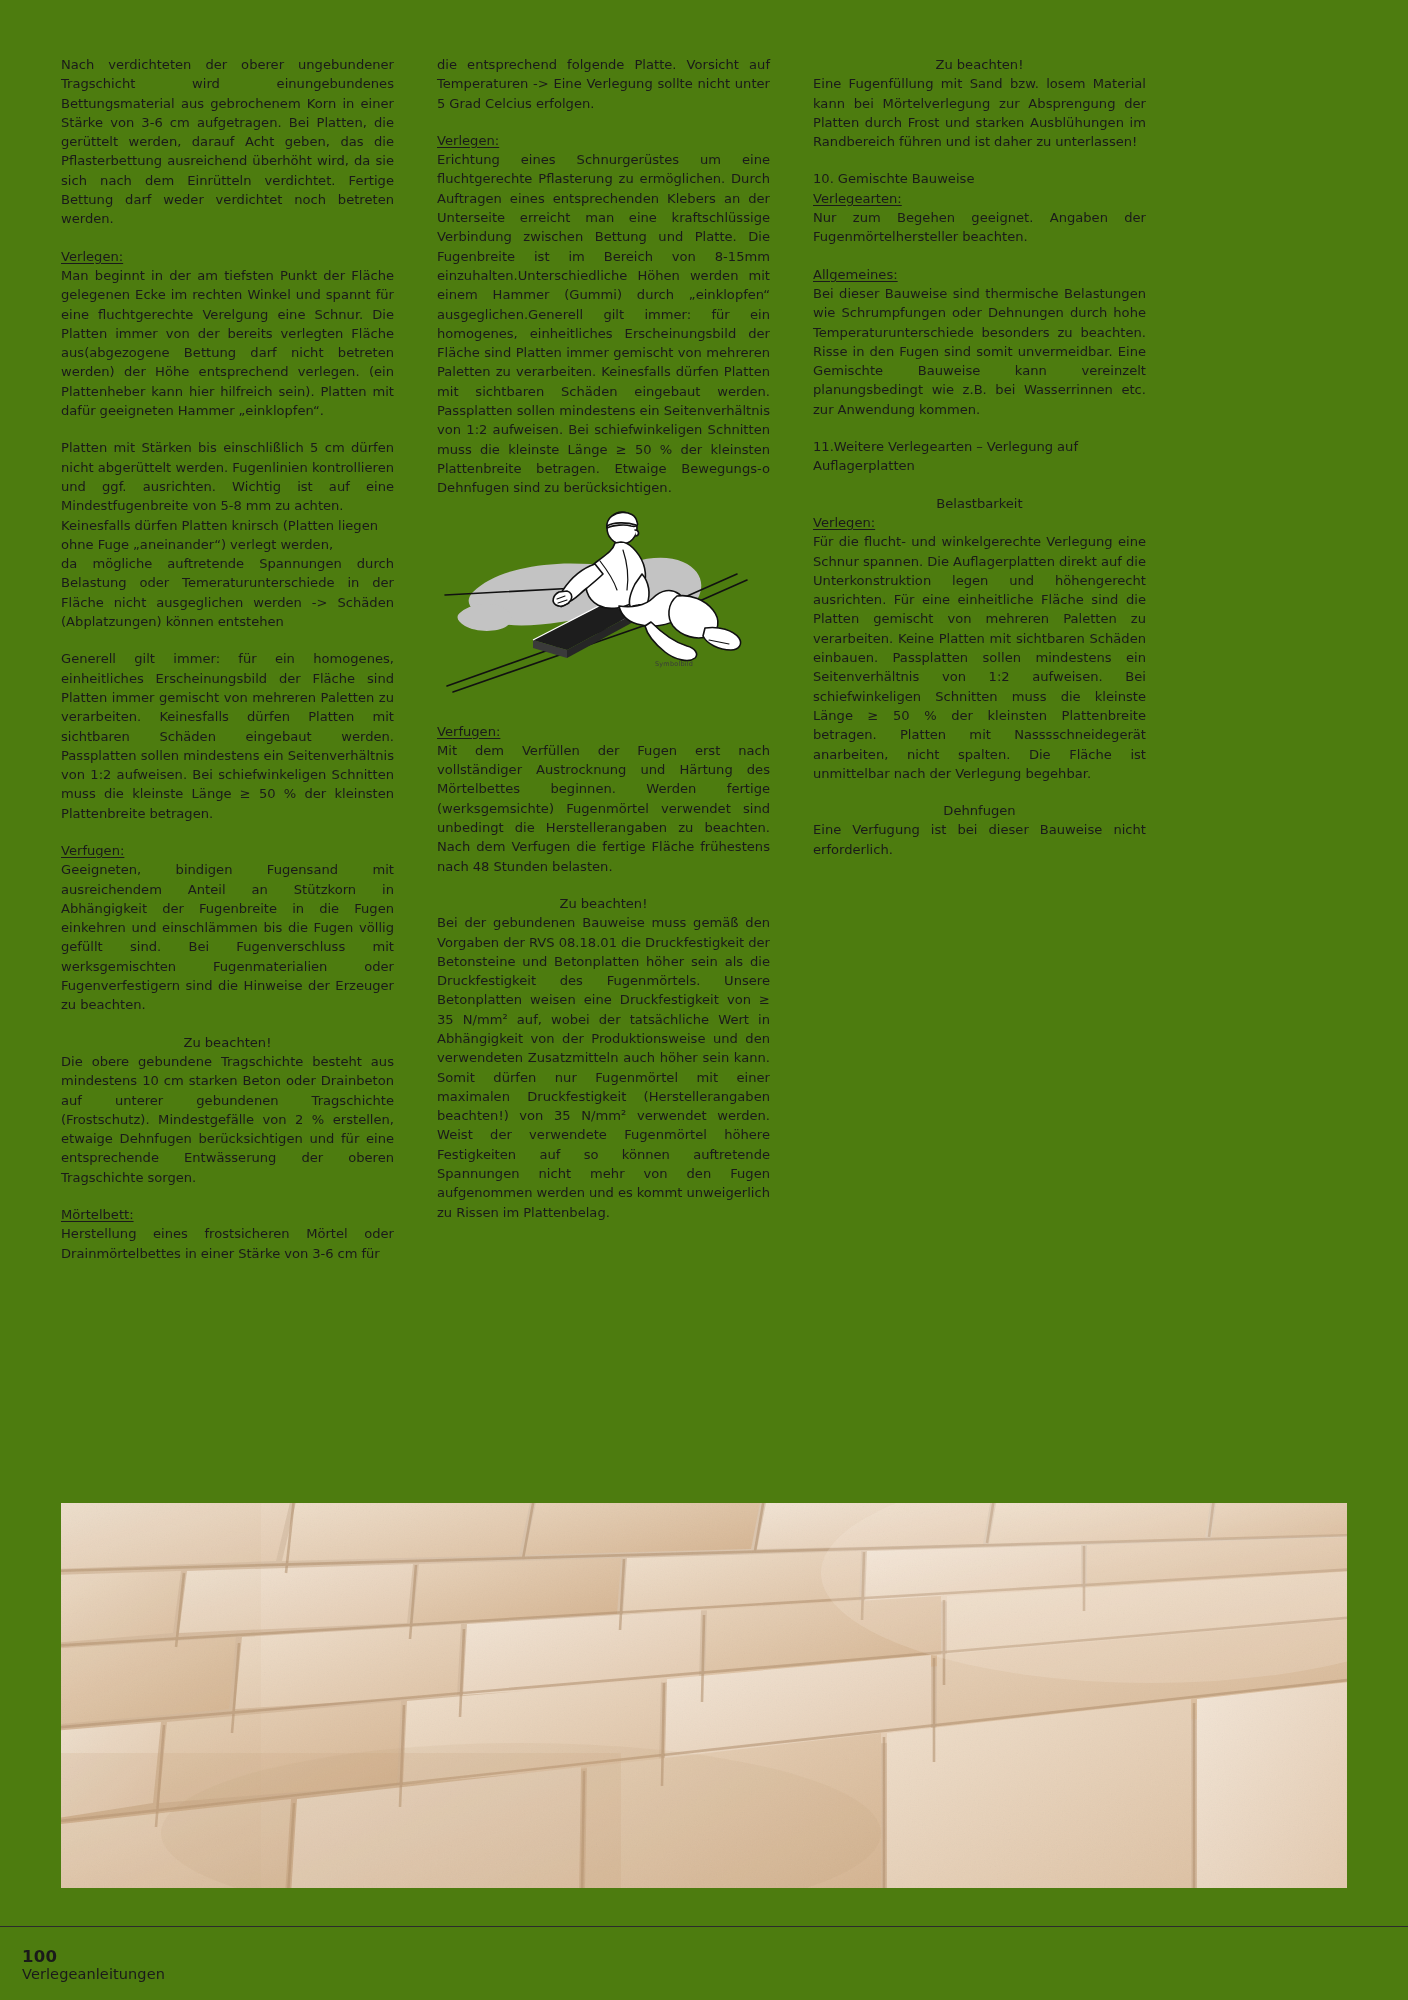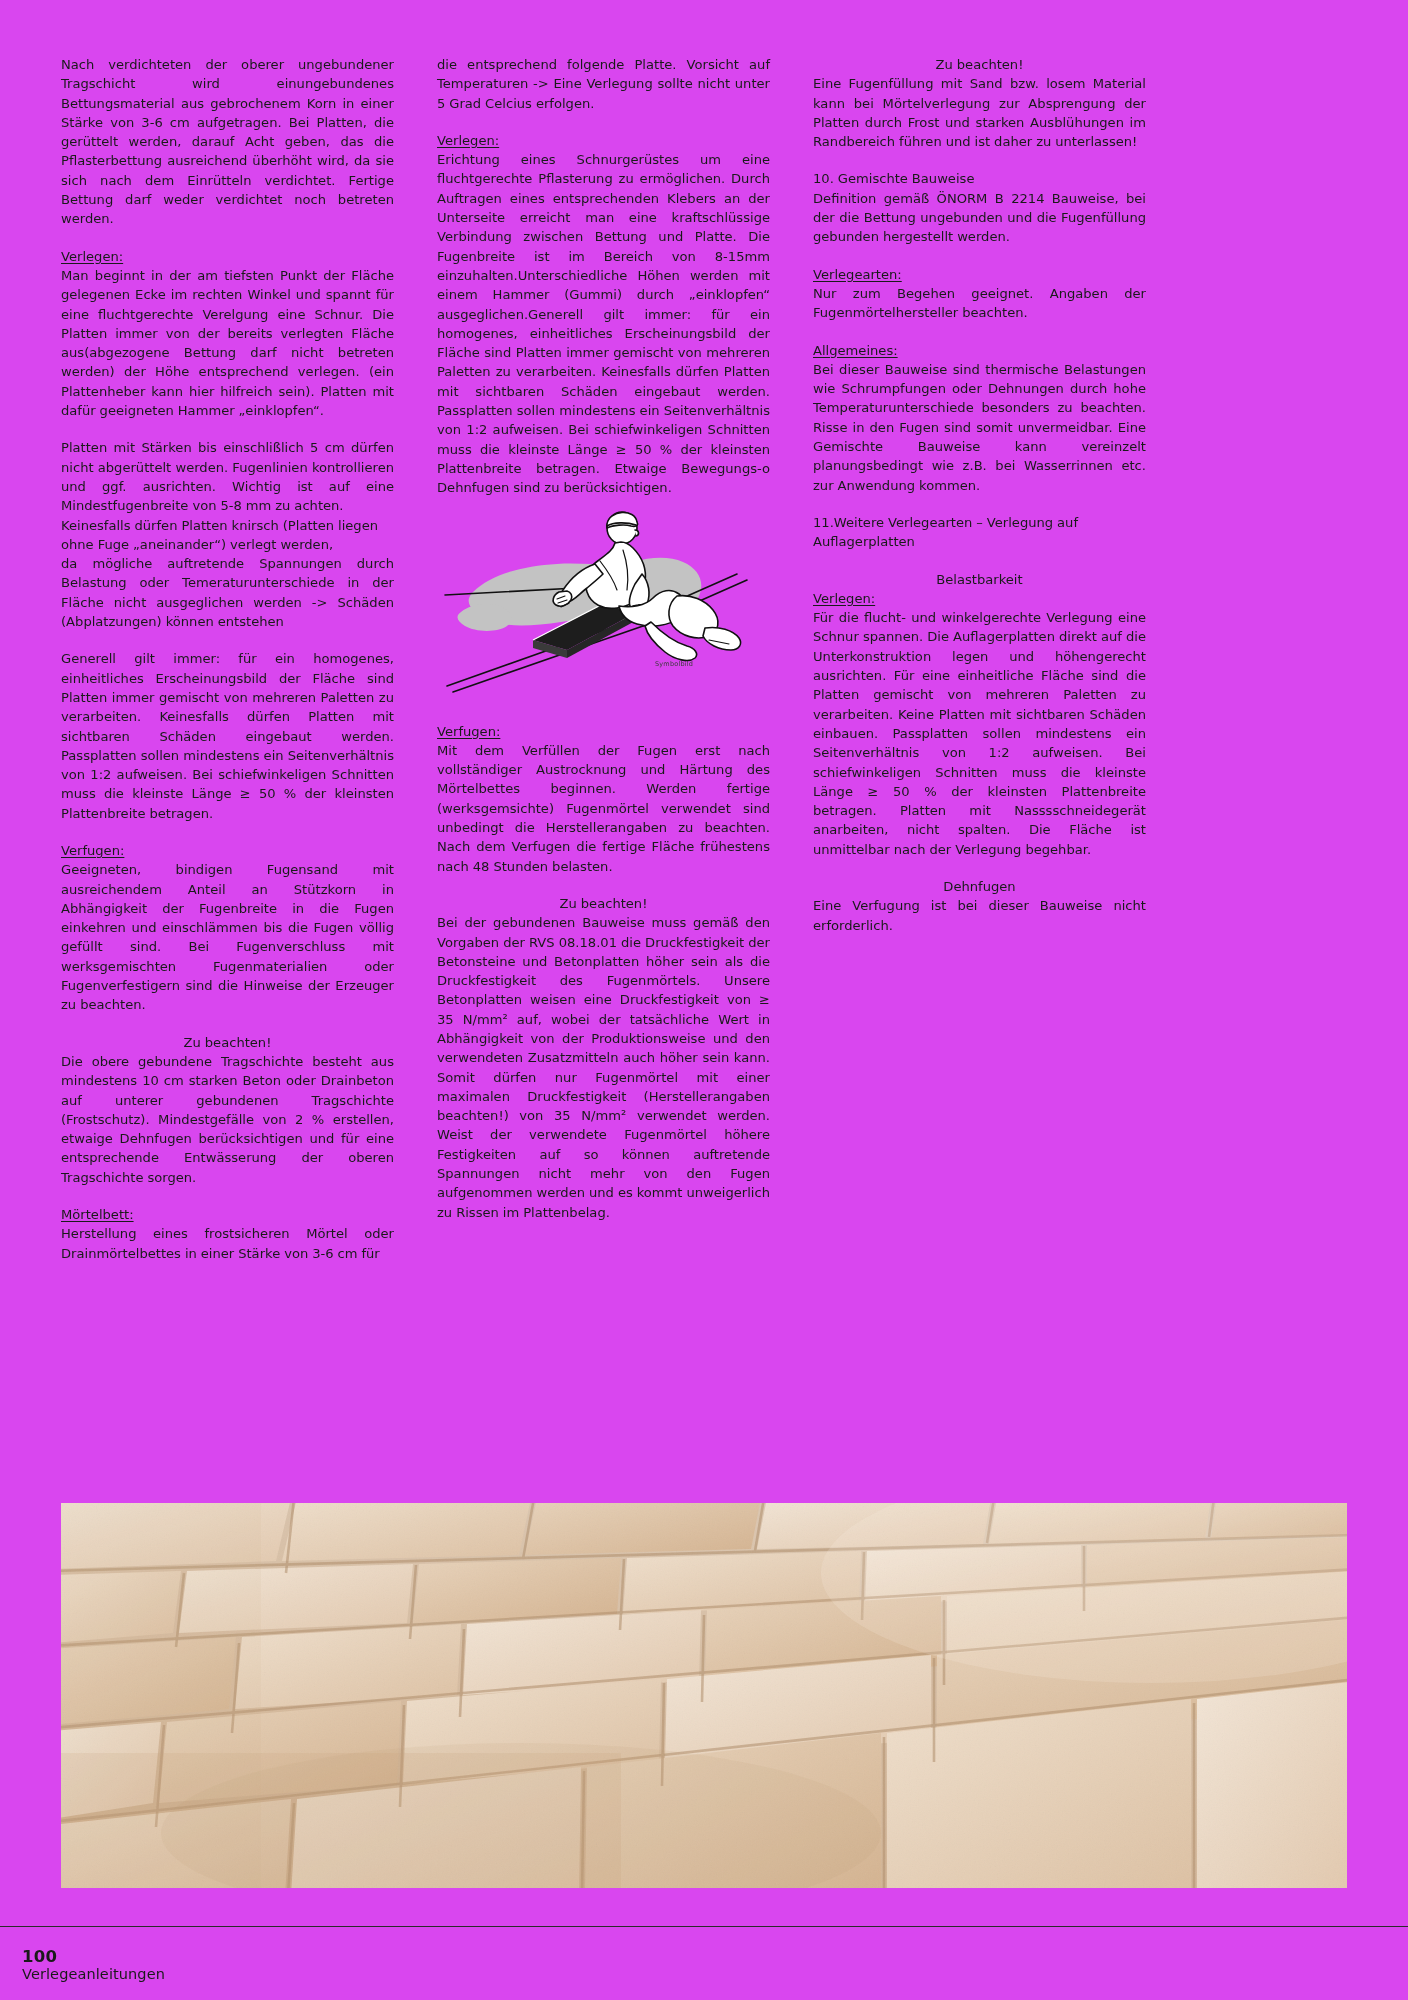--- a/index.html
+++ b/index.html
@@ -12,21 +12,21 @@
     height: 2000px;
     font-family: "DejaVu Sans", "Liberation Sans", sans-serif;
     color: #1a1a1a;
     position: relative;
     overflow: hidden;
   }
   .page {
     position: relative;
     width: 1408px;
     height: 2000px;
-    background: #d946ef;
+    background: #4d7c0f;
     box-sizing: border-box;
   }
   .columns {
     position: absolute;
     left: 61px;
     top: 55px;
     width: 1286px;
     display: flex;
     gap: 0px;
   }
@@ -248,21 +248,20 @@
     <div class="col">
 
       <p class="para tight">
         <span class="head-plain">Zu beachten!</span>
       </p>
       <p class="para">Eine Fugenfüllung mit Sand bzw. losem Material kann bei Mörtelverlegung zur Absprengung der Platten durch Frost und starken Ausblühungen im Randbereich führen und ist daher zu unterlassen!</p>
 
       <p class="para tight">
         <span class="head-bold">10. Gemischte Bauweise</span>
       </p>
-      <p class="para">Definition gemäß ÖNORM B 2214 Bauweise, bei der die Bettung ungebunden und die Fugenfüllung gebunden hergestellt werden.</p>
 
       <p class="para tight">
         <span class="head-ul">Verlegearten:</span>
       </p>
       <p class="para">Nur zum Begehen geeignet. Angaben der Fugenmörtelhersteller beachten.</p>
 
       <p class="para tight">
         <span class="head-ul">Allgemeines:</span>
       </p>
       <p class="para">Bei dieser Bauweise sind thermische Belastungen wie Schrumpfungen oder Dehnungen durch hohe Temperaturunterschiede besonders zu beachten. Risse in den Fugen sind somit unvermeidbar. Eine Gemischte Bauweise kann vereinzelt planungsbedingt wie z.B. bei Wasserrinnen etc. zur Anwendung kommen.</p>

